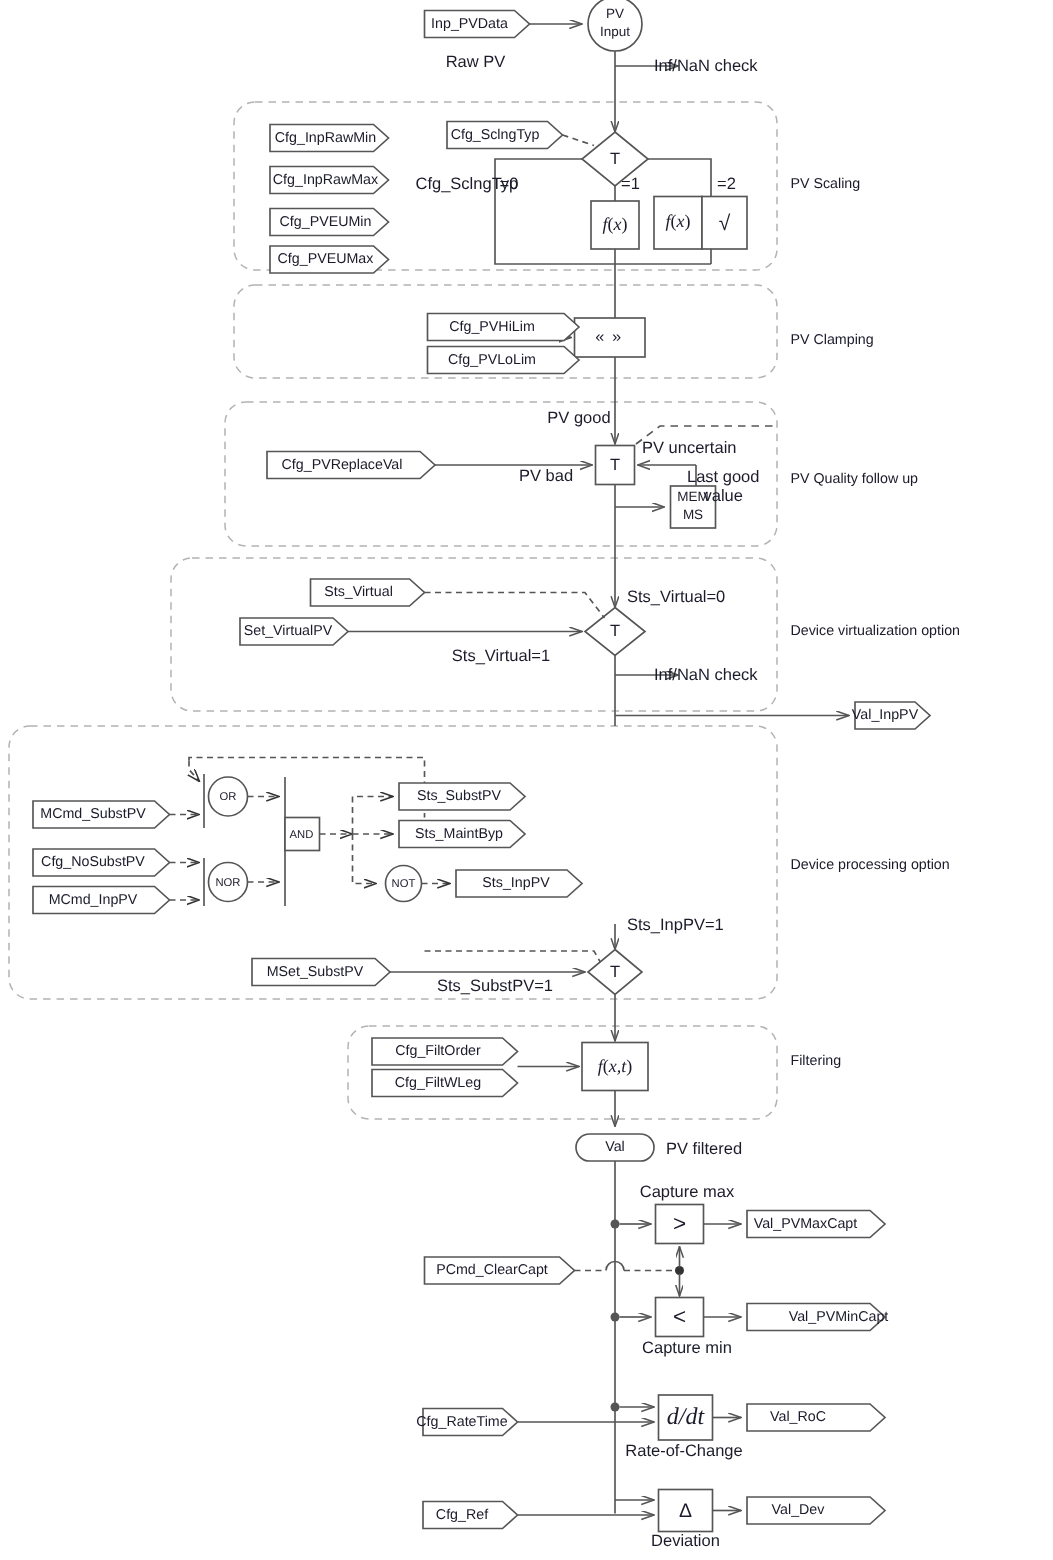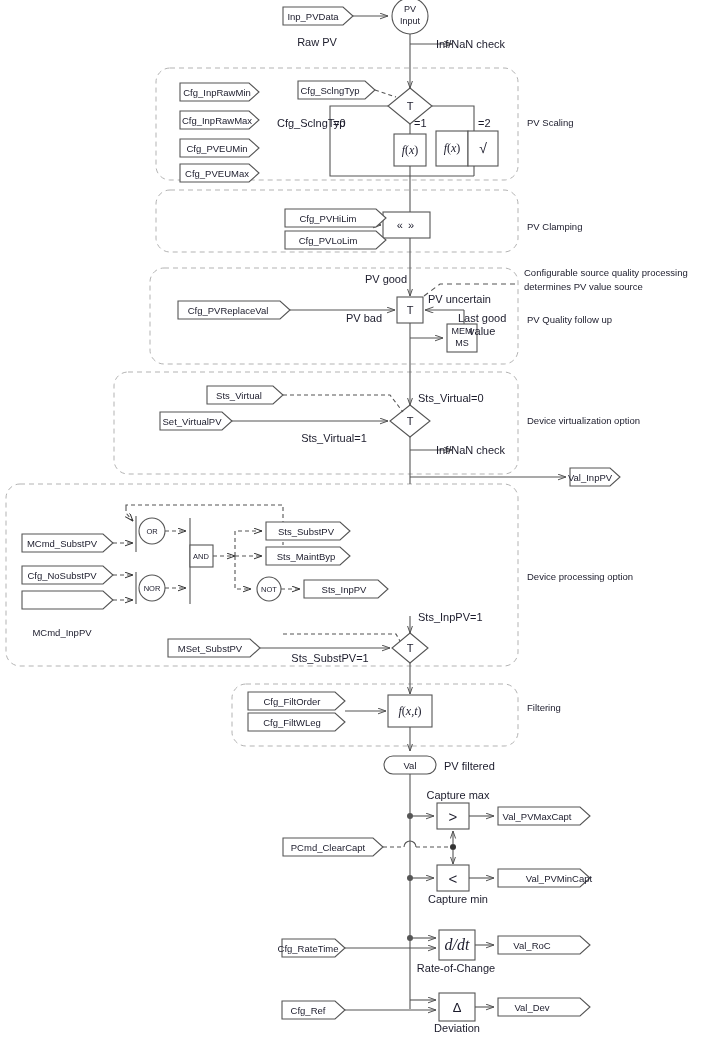--- a/index.html
+++ b/index.html
@@ -197,21 +197,21 @@
   <span class="tagtxt" style="left:217px;top:173px">Cfg_PVEUMax</span>
   <span class="tagtxt" style="left:330px;top:90px">Cfg_SclngTyp</span>
   <span class="tagtxt" style="left:328px;top:218px">Cfg_PVHiLim</span>
   <span class="tagtxt" style="left:328px;top:240px">Cfg_PVLoLim</span>
   <span class="tagtxt" style="left:228px;top:310px">Cfg_PVReplaceVal</span>
   <span class="tagtxt" style="left:239px;top:395px">Sts_Virtual</span>
   <span class="tagtxt" style="left:192px;top:421px">Set_VirtualPV</span>
   <span class="tagtxt" style="left:590px;top:477px">Val_InpPV</span>
   <span class="tagtxt" style="left:62px;top:543px">MCmd_SubstPV</span>
   <span class="tagtxt" style="left:62px;top:575px">Cfg_NoSubstPV</span>
-  <span class="tagtxt" style="left:62px;top:632px">MCmd_InpPV</span>
+  <span class="tagtxt" style="left:62px;top:600px">MCmd_InpPV</span>
   <span class="tagtxt" style="left:306px;top:531px">Sts_SubstPV</span>
   <span class="tagtxt" style="left:306px;top:556px">Sts_MaintByp</span>
   <span class="tagtxt" style="left:344px;top:589px">Sts_InpPV</span>
   <span class="tagtxt" style="left:210px;top:648px">MSet_SubstPV</span>
   <span class="tagtxt" style="left:292px;top:701px">Cfg_FiltOrder</span>
   <span class="tagtxt" style="left:292px;top:722px">Cfg_FiltWLeg</span>
   <span class="tagtxt" style="left:537px;top:816px">Val_PVMaxCapt</span>
   <span class="tagtxt" style="left:328px;top:847px">PCmd_ClearCapt</span>
   <span class="tagtxt" style="left:559px;top:878px">Val_PVMinCapt</span>
   <span class="tagtxt" style="left:308px;top:948px">Cfg_RateTime</span>
@@ -260,20 +260,18 @@
   <span class="lbl" style="left:418px;top:611px">Sts_InpPV=1</span>
   <span class="lbl c" style="left:330px;top:658px">Sts_SubstPV=1</span>
   <span class="lbl" style="left:444px;top:760px">PV filtered</span>
   <span class="lbl c" style="left:458px;top:795px">Capture max</span>
   <span class="lbl c" style="left:458px;top:899px">Capture min</span>
   <span class="lbl c" style="left:456px;top:968px">Rate-of-Change</span>
   <span class="lbl c" style="left:457px;top:1028px">Deviation</span>
 
   <span class="grp-label" style="left:527px;top:116px">PV Scaling</span>
   <span class="grp-label" style="left:527px;top:220px">PV Clamping</span>
-  <span class="grp-label" style="left:524px;top:266px">Configurable source quality processing
-determines PV value source</span>
   <span class="grp-label" style="left:527px;top:313px">PV Quality follow up</span>
   <span class="grp-label" style="left:527px;top:414px">Device virtualization option</span>
   <span class="grp-label" style="left:527px;top:570px">Device processing option</span>
   <span class="grp-label" style="left:527px;top:701px">Filtering</span>
 
 </div>
 
 </body></html>

